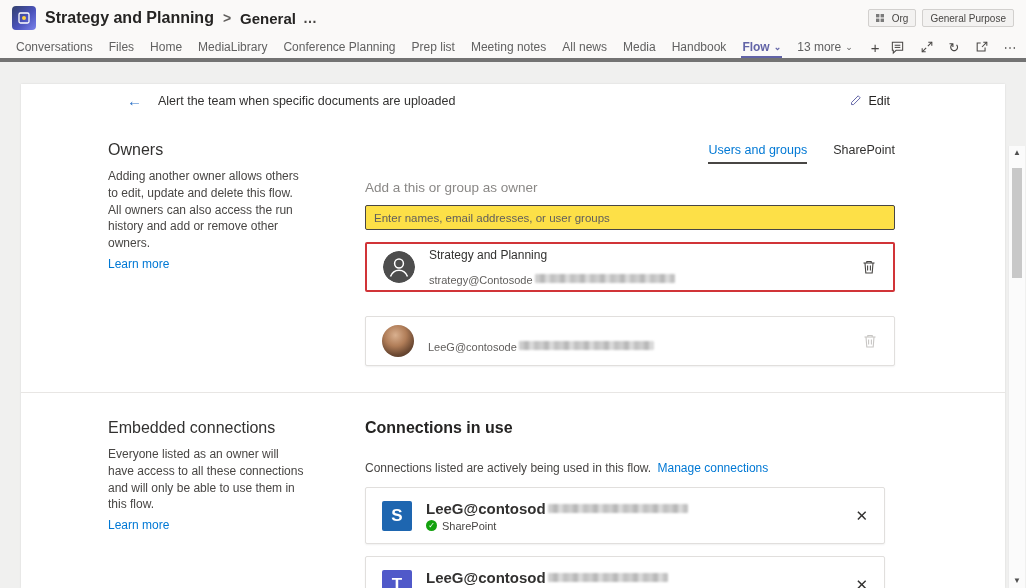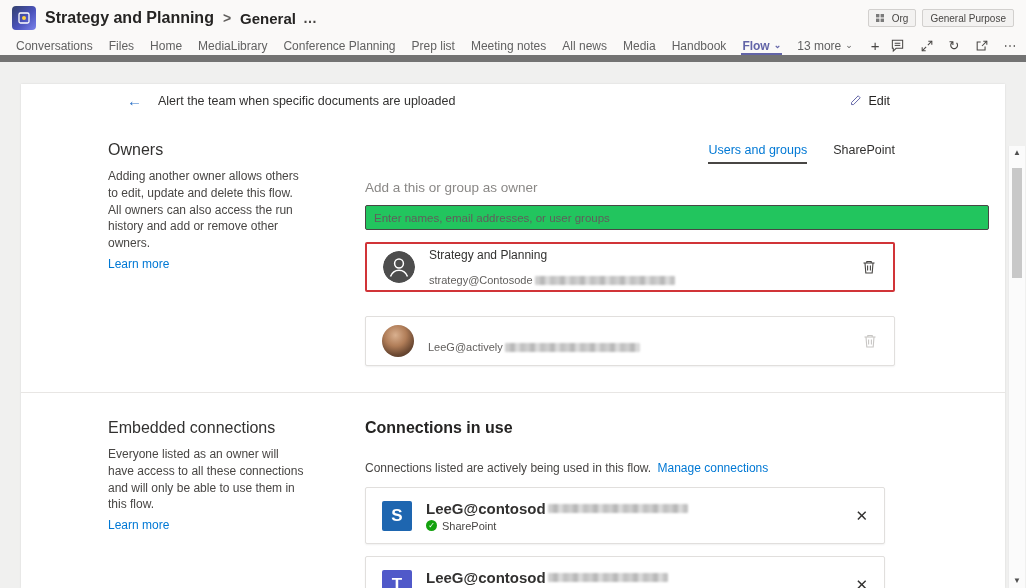--- a/index.html
+++ b/index.html
@@ -18,21 +18,21 @@
   .crumb-sep { font-size:14px; font-weight:700; color:#605e5c; }
   .channel-name { font-size:15px; font-weight:700; color:#252423; cursor:pointer; }
   .header-more { font-size:14px; font-weight:700; color:#484644; letter-spacing:1px; cursor:pointer; margin-left:-2px; }
   .header-right { margin-left:auto; display:flex; gap:6px; align-items:center; }
   .badge { display:flex; align-items:center; gap:8px; height:18px; padding:0 7px;
     background:#f3f2f1; border:1px solid #d2d0ce; border-radius:2px;
     font-size:10px; color:#484644; }
 
   
   .tab-bar { position:absolute; top:36px; left:0; right:0; height:26px; background:#faf9f8;
-    border-bottom:7px solid #737373; display:flex; align-items:stretch; padding:0 8px; }
+    border-bottom:4px solid #737373; display:flex; align-items:stretch; padding:0 8px; }
   .tab { display:flex; align-items:center; padding:0 8px; font-size:12px; color:#616161; cursor:pointer; position:relative; white-space:nowrap; }
   .tab .chev { font-size:9px; margin-left:4px; color:inherit; line-height:1; }
   .tab.active { color:#6264a7; font-weight:700; }
   .tab.active::after { content:""; position:absolute; left:7px; right:7px; bottom:0; height:2px; background:#6264a7; }
   .tab.add-tab { font-size:15px; color:#484644; padding:0 10px; }
   .tab-bar-icons { margin-left:auto; display:flex; align-items:center; gap:15px; padding-right:6px; }
   .icon-btn { background:none; border:none; cursor:pointer; color:#484644; font-size:13px;
     display:flex; align-items:center; justify-content:center; padding:0; font-family:inherit; }
 
   
@@ -54,35 +54,35 @@
   .section-desc { margin-top:9px; font-size:12px; line-height:1.4; color:#484644; }
   .link { color:#0078d4; font-size:12px; text-decoration:none; cursor:pointer; }
   .learn-more { display:inline-block; margin-top:5px; }
 
   
   .pivot { display:flex; gap:26px; margin-top:2px;justify-content:flex-end; }
   .pivot-tab { font-size:12.5px; color:#323130; padding-bottom:5px; cursor:pointer; border-bottom:2px solid transparent; }
   .pivot-tab.active { color:#0078d4; border-bottom-color:#484644; }
 
   .add-owner-label { margin-top:16px; font-size:13.5px; color:#8a8886; }
-  .owner-input { margin-top:10px; width:624px; height:25px; border:1px solid #484644; border-radius:2px;
-    font-family:inherit; font-size:11.5px; color:#323130; padding:0 8px; background:#22c55e; }
+  .owner-input { margin-top:10px; width:530px; height:25px; border:1px solid #484644; border-radius:2px;
+    font-family:inherit; font-size:11.5px; color:#323130; padding:0 8px; background:#fde047; }
   .owner-input::placeholder { color:#605e5c; }
 
   
   .owner-card { display:flex; align-items:center; height:50px; padding:0 16px; background:#fff;
     border:1px solid #e1dfdd; border-radius:2px; box-shadow:0 1px 2px rgba(0,0,0,.06); }
   .owner-card.first { margin-top:12px; }
   .owner-card.second { margin-top:24px; }
   .owner-card.highlighted { border:2px solid #d13438; box-shadow:none; }
   .owner-avatar { width:32px; height:32px; border-radius:50%; margin-right:14px; flex:0 0 auto; overflow:hidden; }
   .owner-avatar.photo { background:radial-gradient(circle at 42% 32%, #d9b08f 0%, #b07d58 38%, #6d4a33 68%, #3c2a1e 100%); }
   .owner-text { display:flex; flex-direction:column; justify-content:center; }
   .owner-name { font-size:12px; color:#323130; }
-  .owner-email { font-size:11px; color:#605e5c; margin-top:12px; display:flex; align-items:center; }
+  .owner-email { font-size:11px; color:#605e5c; margin-top:12px; display:flex; }
   .trash-btn { margin-left:auto; background:none; border:none; cursor:pointer; padding:0; display:flex; }
   .trash-btn.disabled { cursor:default; }
 
   .redacted { display:inline-block; height:9px; margin-left:2px; border-radius:1px; vertical-align:middle;
     background:repeating-linear-gradient(90deg,#cdcdcd 0 5px,#b9b9b9 5px 10px,#d9d9d9 10px 15px,#c2c2c2 15px 20px);
     filter:blur(1px); }
 
   .divider { border-top:1px solid #e8e6e4; margin-top:26px; }
 
   
@@ -240,21 +240,21 @@
                 <path d="M6.6 6.5v5"></path>
                   <path d="M9.4 6.5v5"></path>
               </svg>
             </button>
           </div>
 
           <div class="owner-card second">
             <div class="owner-avatar photo"></div>
             <div class="owner-text">
               <span class="owner-email">
-                <span>LeeG@actively</span>
+                <span>LeeG@contosode</span>
                 <span class="redacted" style="width:135px"></span>
               </span>
             </div>
             <button class="trash-btn disabled">
               <svg width="16" height="16" viewBox="0 0 16 16" fill="none" stroke="#c8c6c4" stroke-width="1.1">
                 <path d="M2.5 4h11"></path>
                   <path d="M5.8 4V2.5h4.4V4"></path>
                 <path d="M4 4l.8 10h6.4L12 4"></path>
                 <path d="M6.6 6.5v5"></path>
                   <path d="M9.4 6.5v5"></path>

